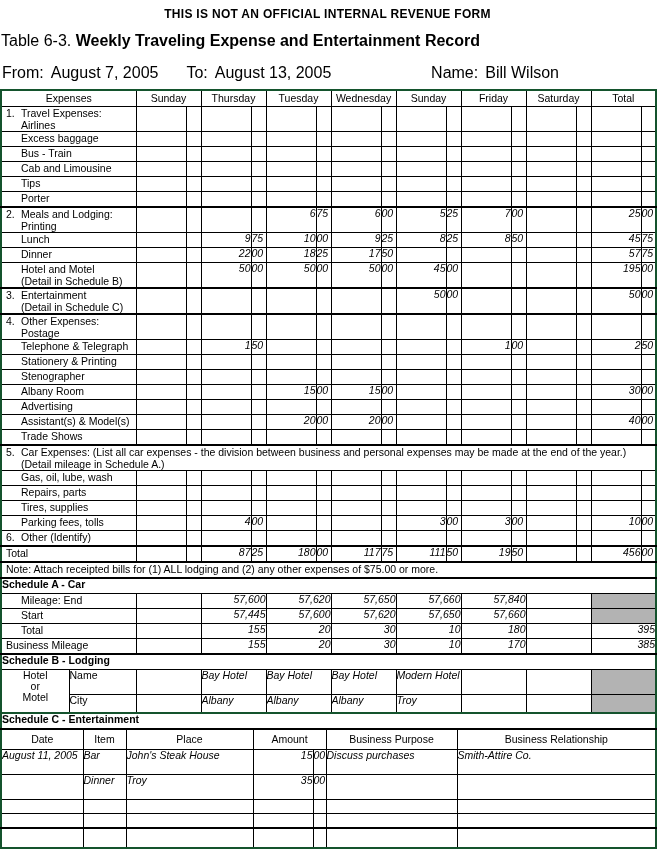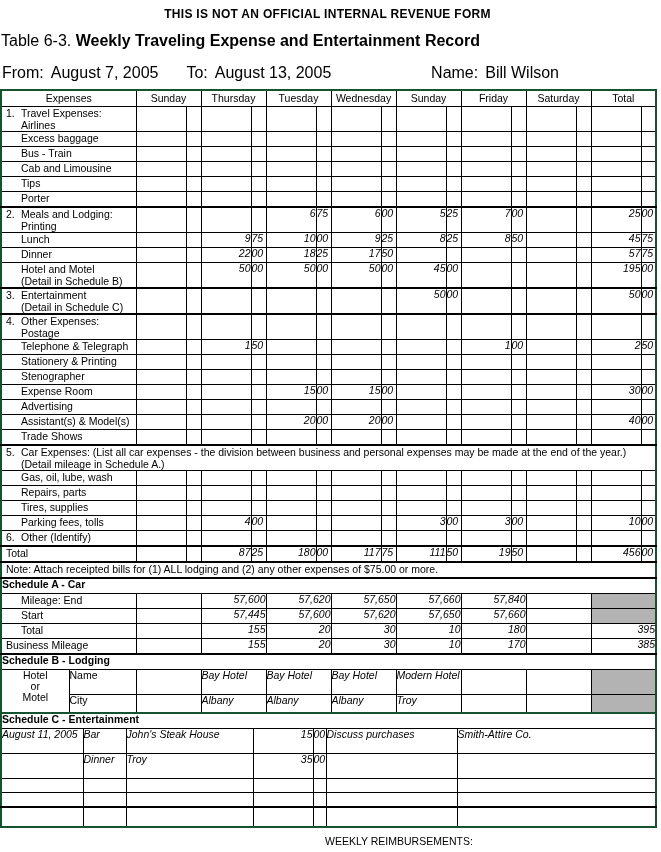--- a/index.html
+++ b/index.html
@@ -423,21 +423,21 @@
           <td class="dc"></td>
           <td class="dm"></td>
           <td class="dc"></td>
           <td class="dm"></td>
           <td class="dc"></td>
           <td class="dm"></td>
           <td class="dc"></td>
         </tr>
         <tr class="s">
           <td class="lc" colspan="2">
-            <div class="lab">Expense Room</div>
+            <div class="lab">Albany Room</div>
           </td>
           <td class="dm"></td>
           <td class="dc"></td>
           <td class="dm"></td>
           <td class="dc"></td>
           <td class="dm">15</td>
           <td class="dc">00</td>
           <td class="dm">15</td>
           <td class="dc">00</td>
           <td class="dm"></td>
@@ -740,20 +740,28 @@
         <col style="width:127px">
       <col style="width:60px">
         <col style="width:13px">
       <col style="width:131px">
         <col style="width:199px">
     </colgroup>
     <tbody id="sc-body">
         <tr class="s">
           <td class="sec" colspan="7">Schedule C - Entertainment</td>
         </tr>
+        <tr class="schd tt">
+          <td class="hd2 first" colspan="1">Date</td>
+          <td class="hd2" colspan="1">Item</td>
+          <td class="hd2" colspan="1">Place</td>
+          <td class="hd2" colspan="2">Amount</td>
+          <td class="hd2" colspan="1">Business Purpose</td>
+          <td class="hd2" colspan="1">Business Relationship</td>
+        </tr>
         <tr class="rt">
           <td class="cv first">August 11, 2005</td>
           <td class="cv">Bar</td>
           <td class="cv">John's Steak House</td>
           <td class="am">15</td>
           <td class="ac">00</td>
           <td class="cv">Discuss purchases</td>
           <td class="cv">Smith-Attire Co.</td>
         </tr>
         <tr class="rt">

